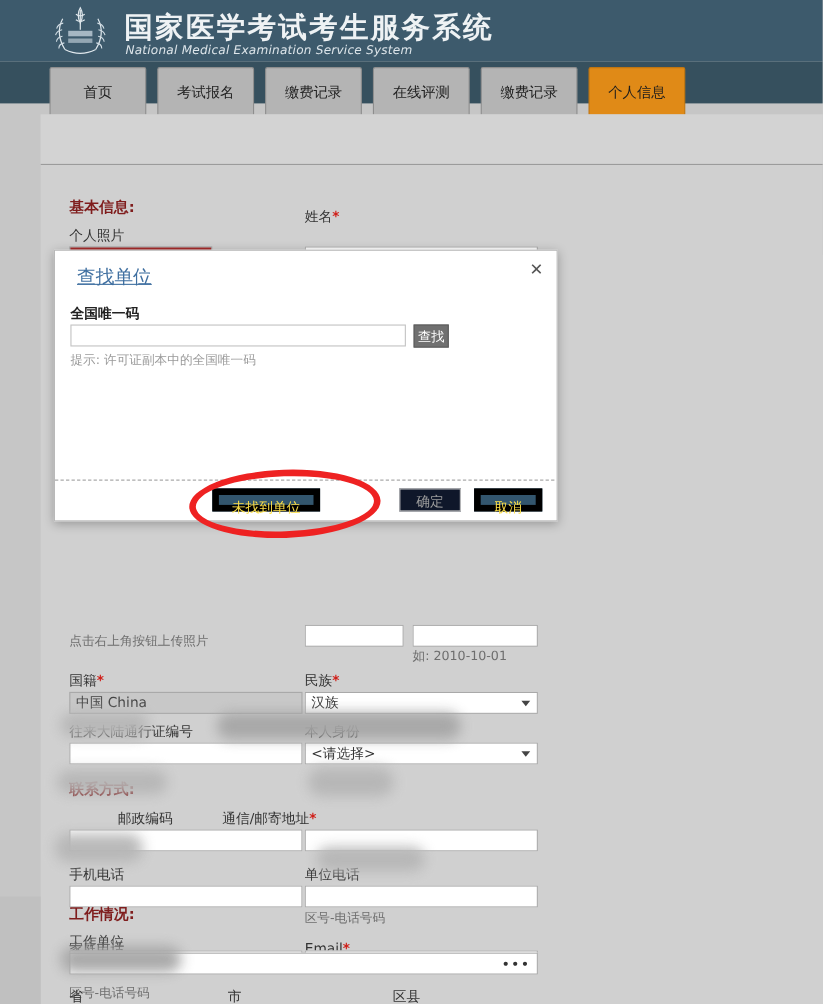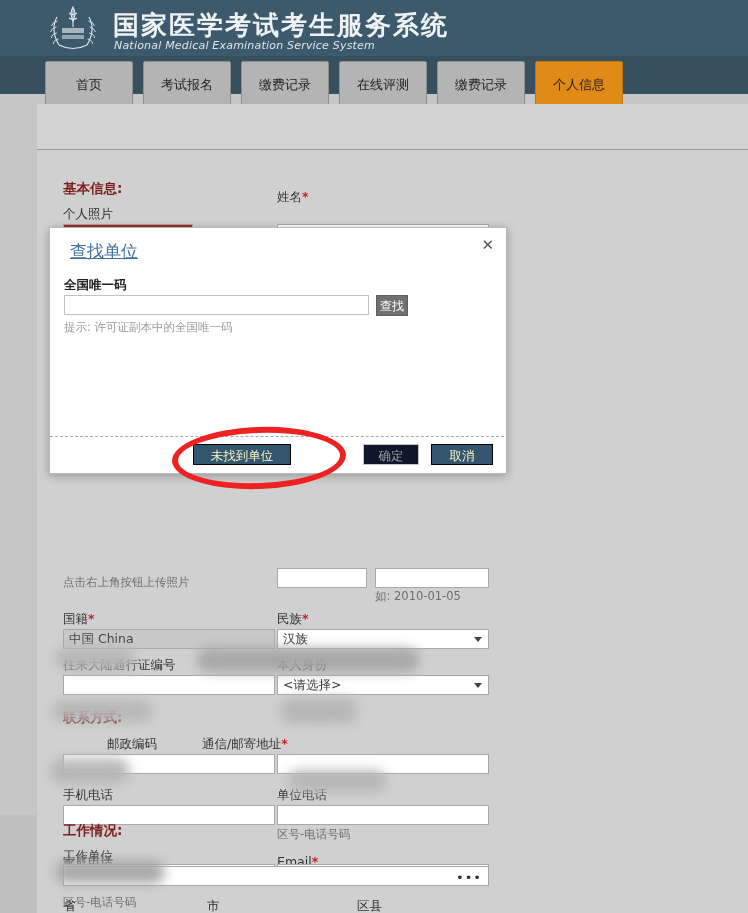--- a/index.html
+++ b/index.html
@@ -141,21 +141,21 @@
   }
   .m-divider{
     position:absolute;left:50px;top:436px;width:454px;height:0;
     border-top:1px dashed #aaa;
   }
   .btn{
     position:absolute;height:21px;line-height:21px;text-align:center;
     font-size:12.5px;cursor:pointer;box-sizing:border-box;
     font-family:"DejaVu Sans",sans-serif;
   }
-  .btn.primary{background:#33566e;color:#fef9c3;border:1px solid #000000;}
+  .btn.primary{background:#33566e;color:#fde047;border:6px solid #000000;}
   .btn.disabled{background:#0f172a;color:#9d9d9d;border:1px solid #c4c4c4;cursor:default;}
 
   
   .annot{
     position:absolute;left:172px;top:427px;width:174px;height:62px;
     border:6px solid #ee2222;border-radius:50%;
     box-sizing:border-box;pointer-events:none;
     transform:rotate(-2deg);
   }
 </style>
@@ -216,21 +216,21 @@
     </div>
     <div class="hint" style="left:26px;top:471px;">点击右上角按钮上传照片</div>
 
     <div class="lbl" style="left:240px;top:85px;">
       <span>姓名</span><span class="req">*</span>
     </div>
     <div class="fld" style="left:240px;top:120px;width:212px;"></div>
 
     <div class="fld" style="left:240px;top:464px;width:90px;"></div>
     <div class="fld" style="left:338px;top:464px;width:114px;"></div>
-    <div class="hint" style="left:338px;top:485px;">如: 2010-01-05</div>
+    <div class="hint" style="left:338px;top:485px;">如: 2010-10-01</div>
 
     <div class="lbl" style="left:26px;top:507px;">
       <span>国籍</span><span class="req">*</span>
     </div>
     <div class="fld ro" style="left:26px;top:525px;width:212px;">中国 China</div>
 
     <div class="lbl" style="left:240px;top:507px;">
       <span>民族</span><span class="req">*</span>
     </div>
     <div class="fld sel" style="left:240px;top:525px;width:212px;">

